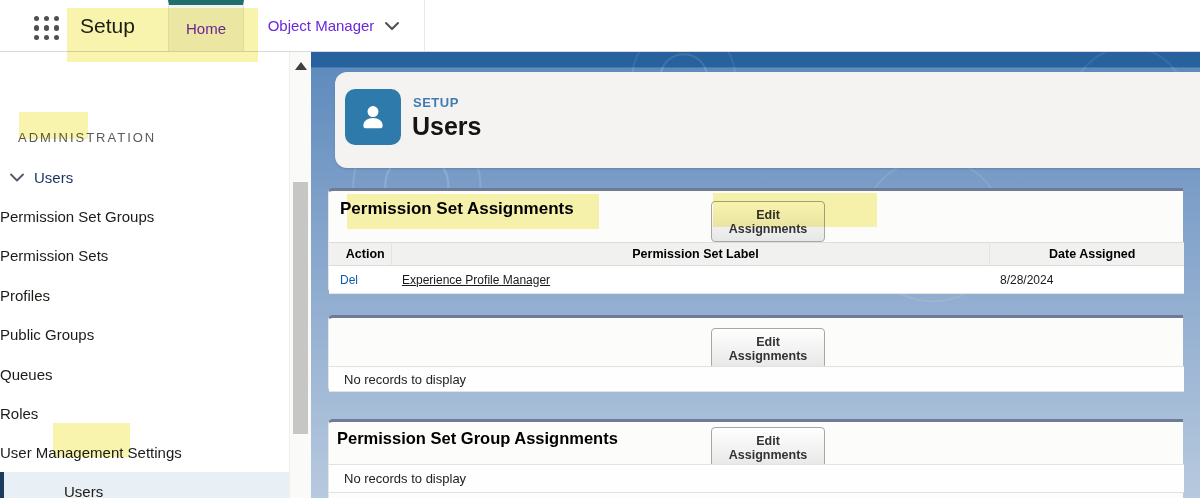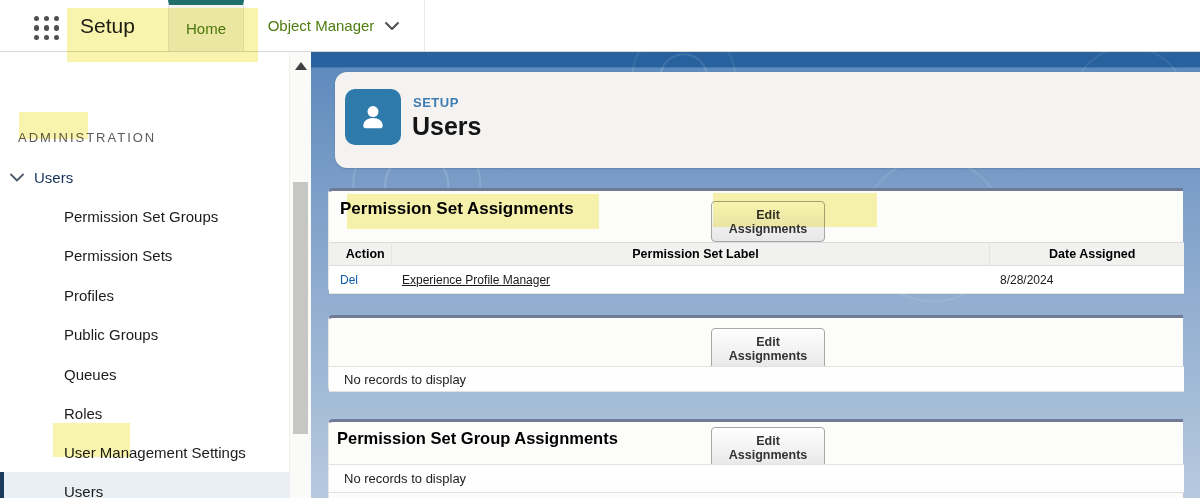--- a/index.html
+++ b/index.html
@@ -8,30 +8,30 @@
     background:#fff; font-family:"Liberation Sans", sans-serif;
     -webkit-font-smoothing:antialiased;
   }
   .abs{position:absolute;}
 
   
   .topbar{left:0;top:0;width:1200px;height:51px;background:#fff;border-bottom:1px solid #d9d9d9;z-index:10;}
   .waffle{left:33px;top:15px;width:27px;height:26px;display:grid;grid-template-columns:repeat(3,1fr);grid-template-rows:repeat(3,1fr);gap:3px;cursor:pointer;}
   .waffle i{width:5.5px;height:5.5px;border-radius:50%;background:#4f4f4f;display:block;margin:auto;}
   .setup-label{left:80px;top:0;height:51px;line-height:51px;font-size:21px;color:#1d1d1b;}
-  .tab{top:0;height:51px;box-sizing:border-box;display:flex;align-items:center;justify-content:center;font-size:15px;color:#4d7c0f;cursor:pointer;}
+  .tab{top:0;height:51px;box-sizing:border-box;display:flex;align-items:center;justify-content:center;font-size:15px;color:#6d28d9;cursor:pointer;}
   .tab-home{left:168px;width:76px;background:#f2f2ef;border-top:5px solid #1f6f6d;border-left:1px solid #e6e6e4;border-right:1px solid #e6e6e4;}
   .tab-objm{left:244px;width:181px;border-right:1px solid #e8e8e6;gap:10px;}
   .chev{display:inline-block;}
 
   
   .sidebar{left:0;top:51px;width:246px;height:447px;background:#fff;z-index:5;}
   .side-head{left:18px;top:79px;font-size:13px;letter-spacing:2px;color:#5c5b58;}
   .nav-row{left:0;height:30px;display:flex;align-items:center;cursor:pointer;color:#16325c;font-size:15px;}
-  .nav-sub{left:0;width:289px;height:39px;display:flex;align-items:center;padding-left:64px;box-sizing:border-box;font-size:15px;color:#1b1b18;cursor:pointer;}
+  .nav-sub{left:0;width:289px;height:39px;display:flex;align-items:center;box-sizing:border-box;font-size:15px;color:#1b1b18;cursor:pointer;}
   .nav-sub.selected{background:#e8eff5;border-left:4px solid #1b3a5e;padding-left:60px;}
   
   .sb-track{left:289px;top:51px;width:21px;height:447px;background:#fafaf9;border-left:1px solid #efefee;z-index:6;}
   .sb-up{left:0;top:8px;width:21px;height:14px;display:flex;align-items:center;justify-content:center;cursor:pointer;}
   .sb-up b{width:0;height:0;border-left:6px solid transparent;border-right:6px solid transparent;border-bottom:8px solid #3f3f3f;display:block;}
   .sb-thumb{left:3px;top:131px;width:15px;height:252px;background:#c6c6c5;cursor:grab;}
 
   
   .main{left:310px;top:51px;width:890px;height:447px;overflow:hidden;
     background:

